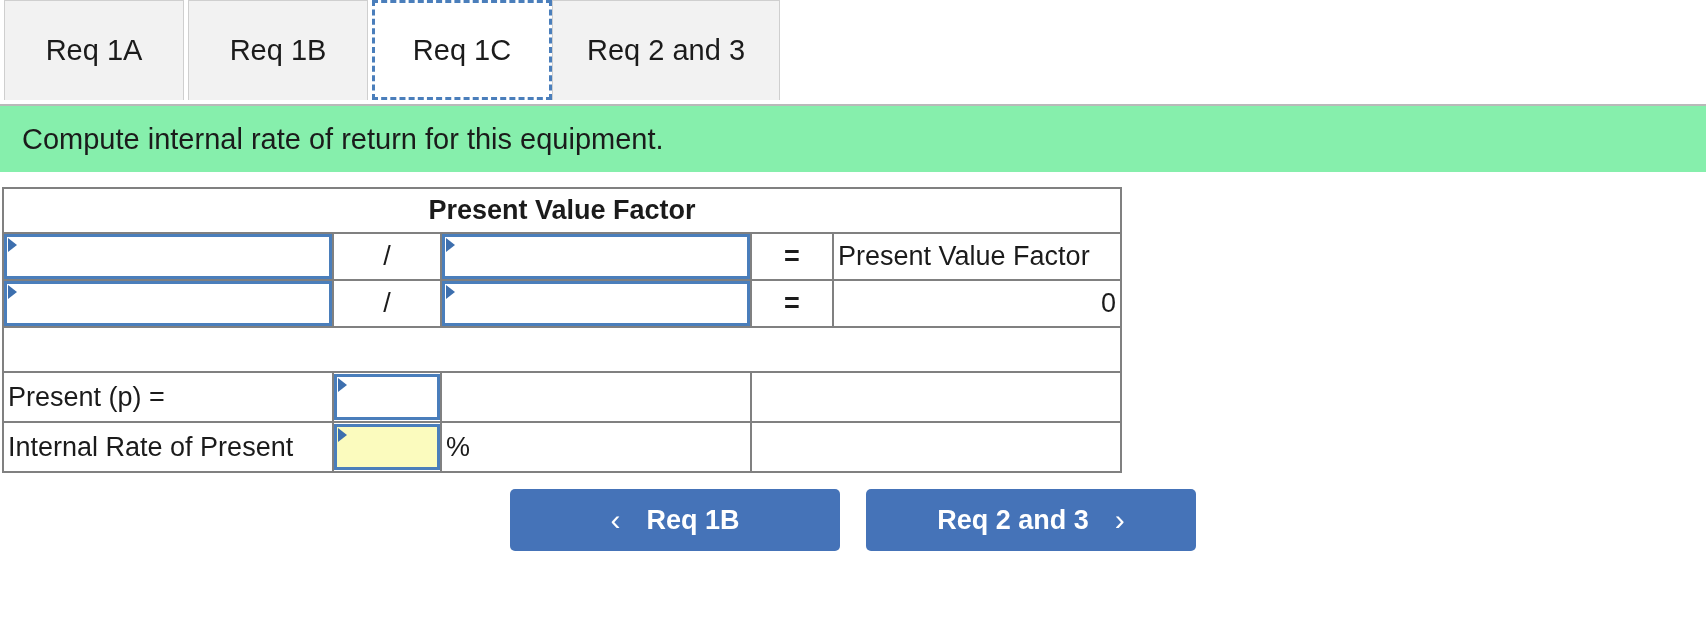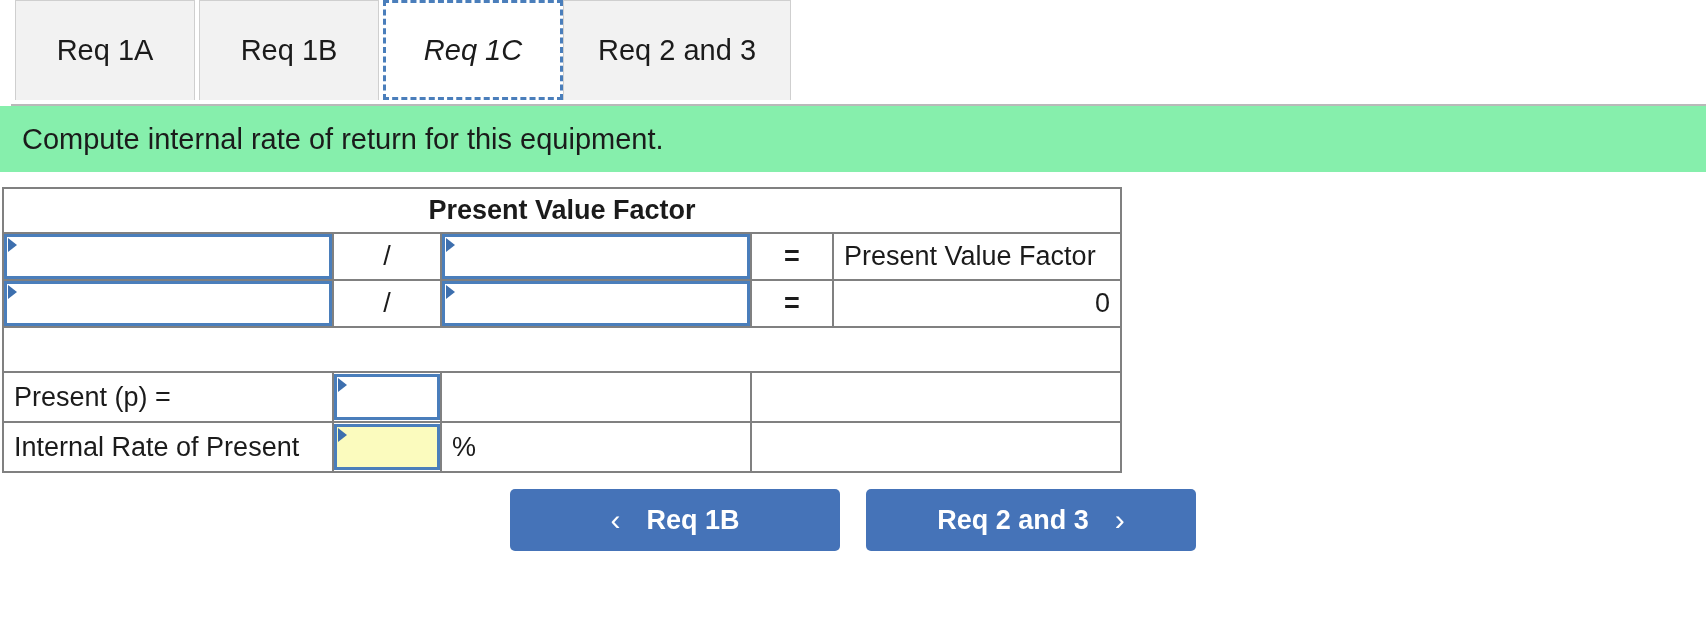--- a/index.html
+++ b/index.html
@@ -20,21 +20,20 @@
     height: 622px;
   }
 
   
   .tabstrip {
     position: relative;
     height: 106px;
     box-sizing: border-box;
     border-bottom: 2px solid #b9b9b9;
     padding-left: 4px;
-    margin-left: 11px;
   }
   .tabs {
     display: flex;
     align-items: flex-start;
     height: 104px;
   }
   .tab {
     height: 100px;
     box-sizing: border-box;
     background: #f2f2f2;
@@ -50,21 +49,20 @@
     min-width: 180px;
     cursor: pointer;
     user-select: none;
   }
   .tab.active {
     background: #ffffff;
     border: 3px dashed #4a7ebb;
     position: relative;
     z-index: 3;
     margin-right: 0;
-    font-style: italic;
   }
 
   
   .instruction {
     background: #86efac;
     height: 66px;
     display: flex;
     align-items: center;
     padding-left: 22px;
     font-size: 29px;
@@ -79,21 +77,21 @@
   table.sheet {
     border-collapse: collapse;
     table-layout: fixed;
     width: 1110px;
     font-size: 27px;
     color: #1b1b1b;
   }
   table.sheet td {
     border: 2px solid #808080;
     height: 45px;
-    padding: 0 10px;
+    padding: 0 4px;
     background: #ffffff;
     box-sizing: border-box;
     vertical-align: middle;
   }
   td.hdr {
     background: #85ace2;
     text-align: center;
     font-weight: bold;
   }
   td.hdr-blank {

